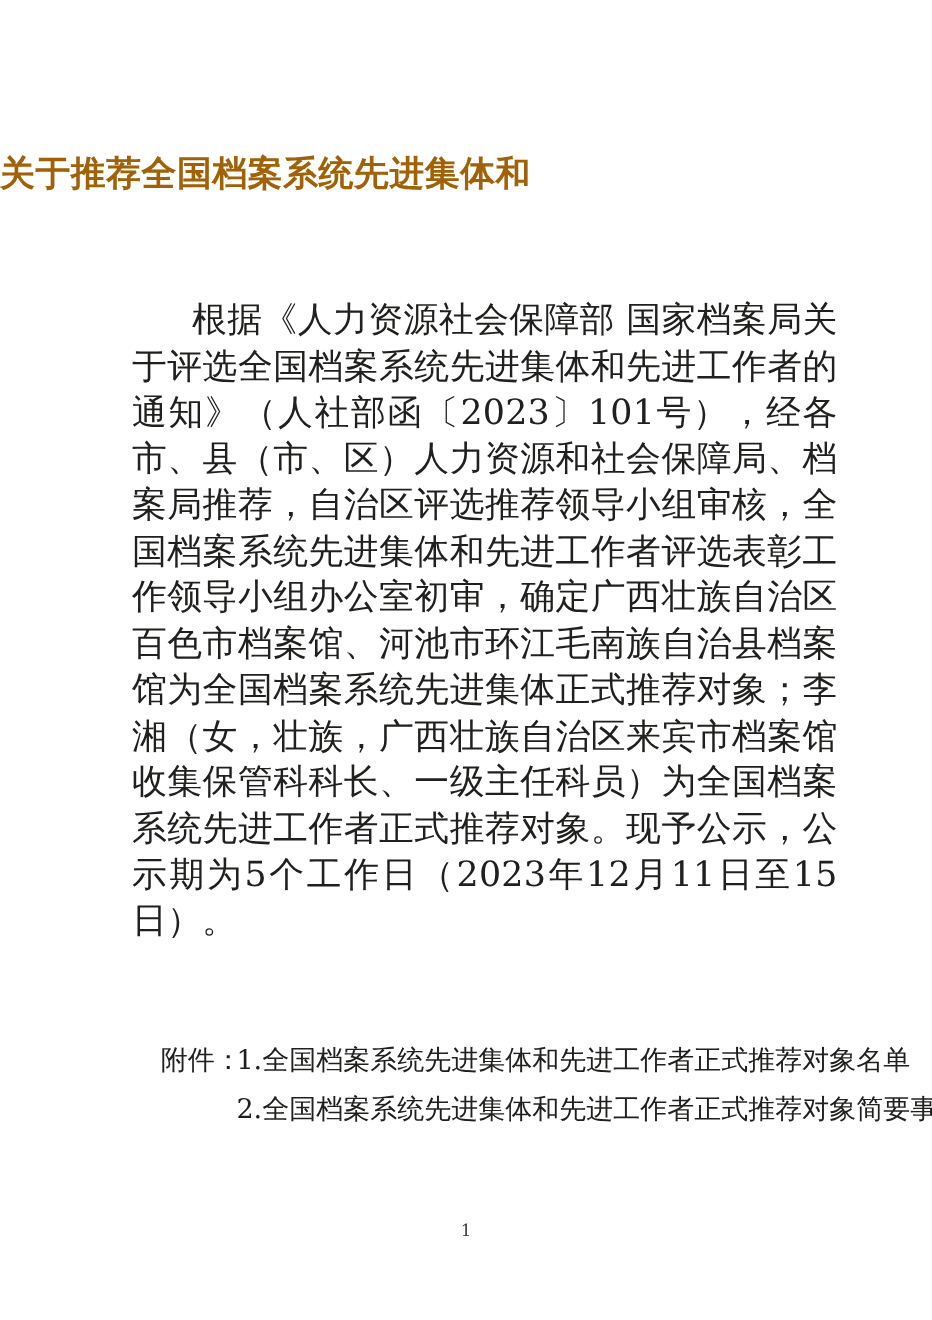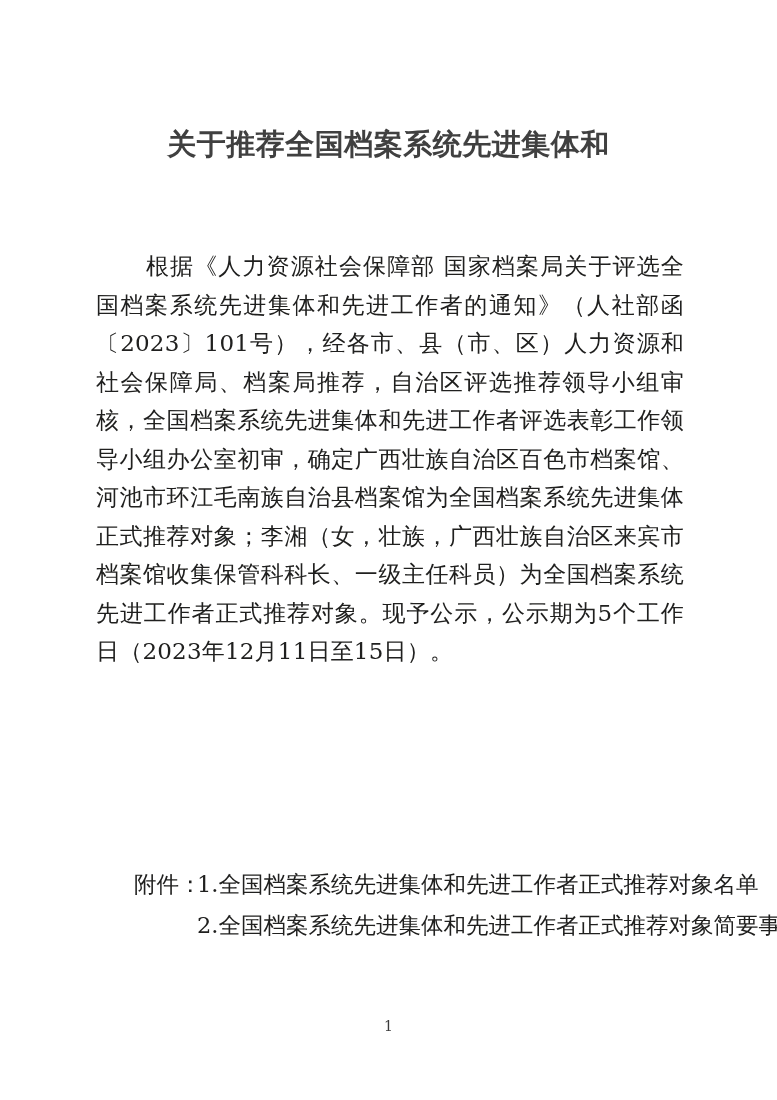--- a/index.html
+++ b/index.html
@@ -21,41 +21,40 @@
     inset: 0;
     background: #ffffff;
   }
 
   
   .doc-title {
     position: absolute;
     left: 0;
     top: 122px;
     width: 777px;
-    text-align: center;
     font-family: "DejaVu Serif", "Liberation Serif", serif;
     font-weight: 700;
     font-size: 29px;
     line-height: 45px;
     letter-spacing: 0.5px;
-    color: #404040;
+    color: #a16207;
   }
   .doc-title .tline {
     display: block;
     white-space: nowrap;
   }
 
   
   .body-block {
     position: absolute;
-    left: 96px;
+    left: 110px;
     top: 247px;
     width: 588px;
     font-family: "DejaVu Serif", "Liberation Serif", serif;
-    font-size: 23px;
+    font-size: 29px;
     line-height: 38.5px;
     color: #20201f;
   }
 
   .para {
     margin: 0;
     text-align: justify;
     text-justify: inter-character;
     text-align-last: left;
     text-indent: 50px;

